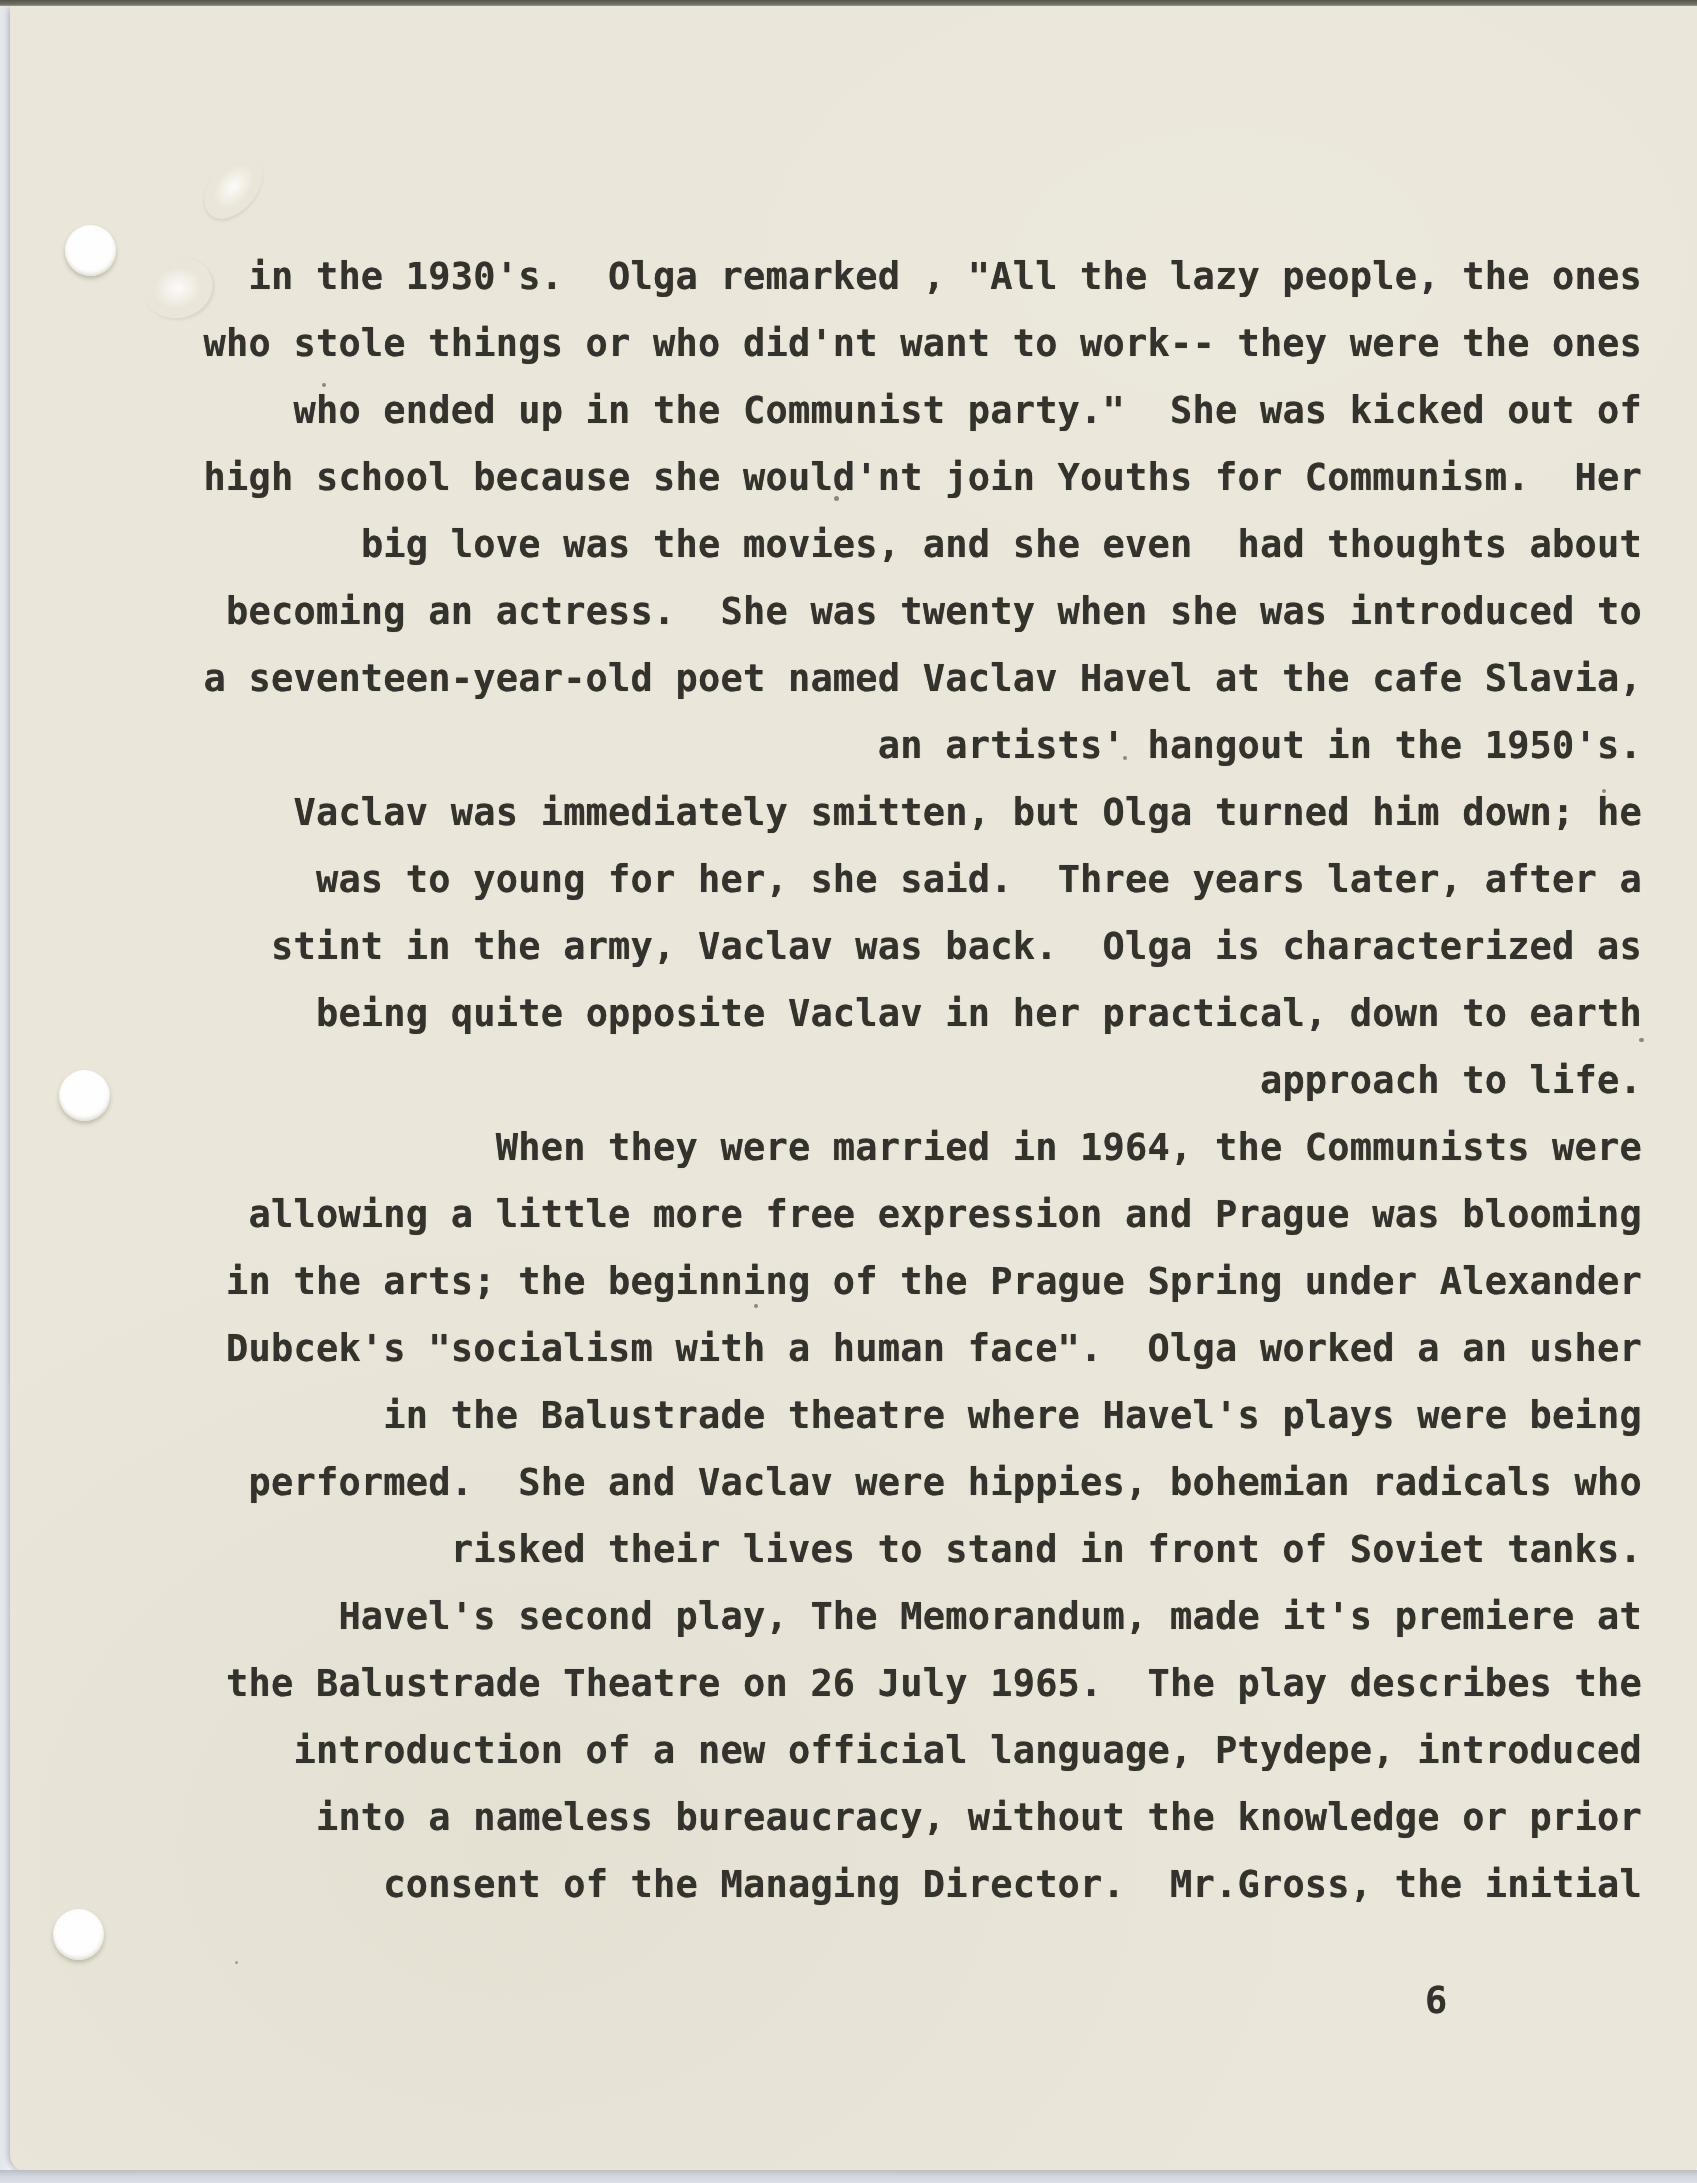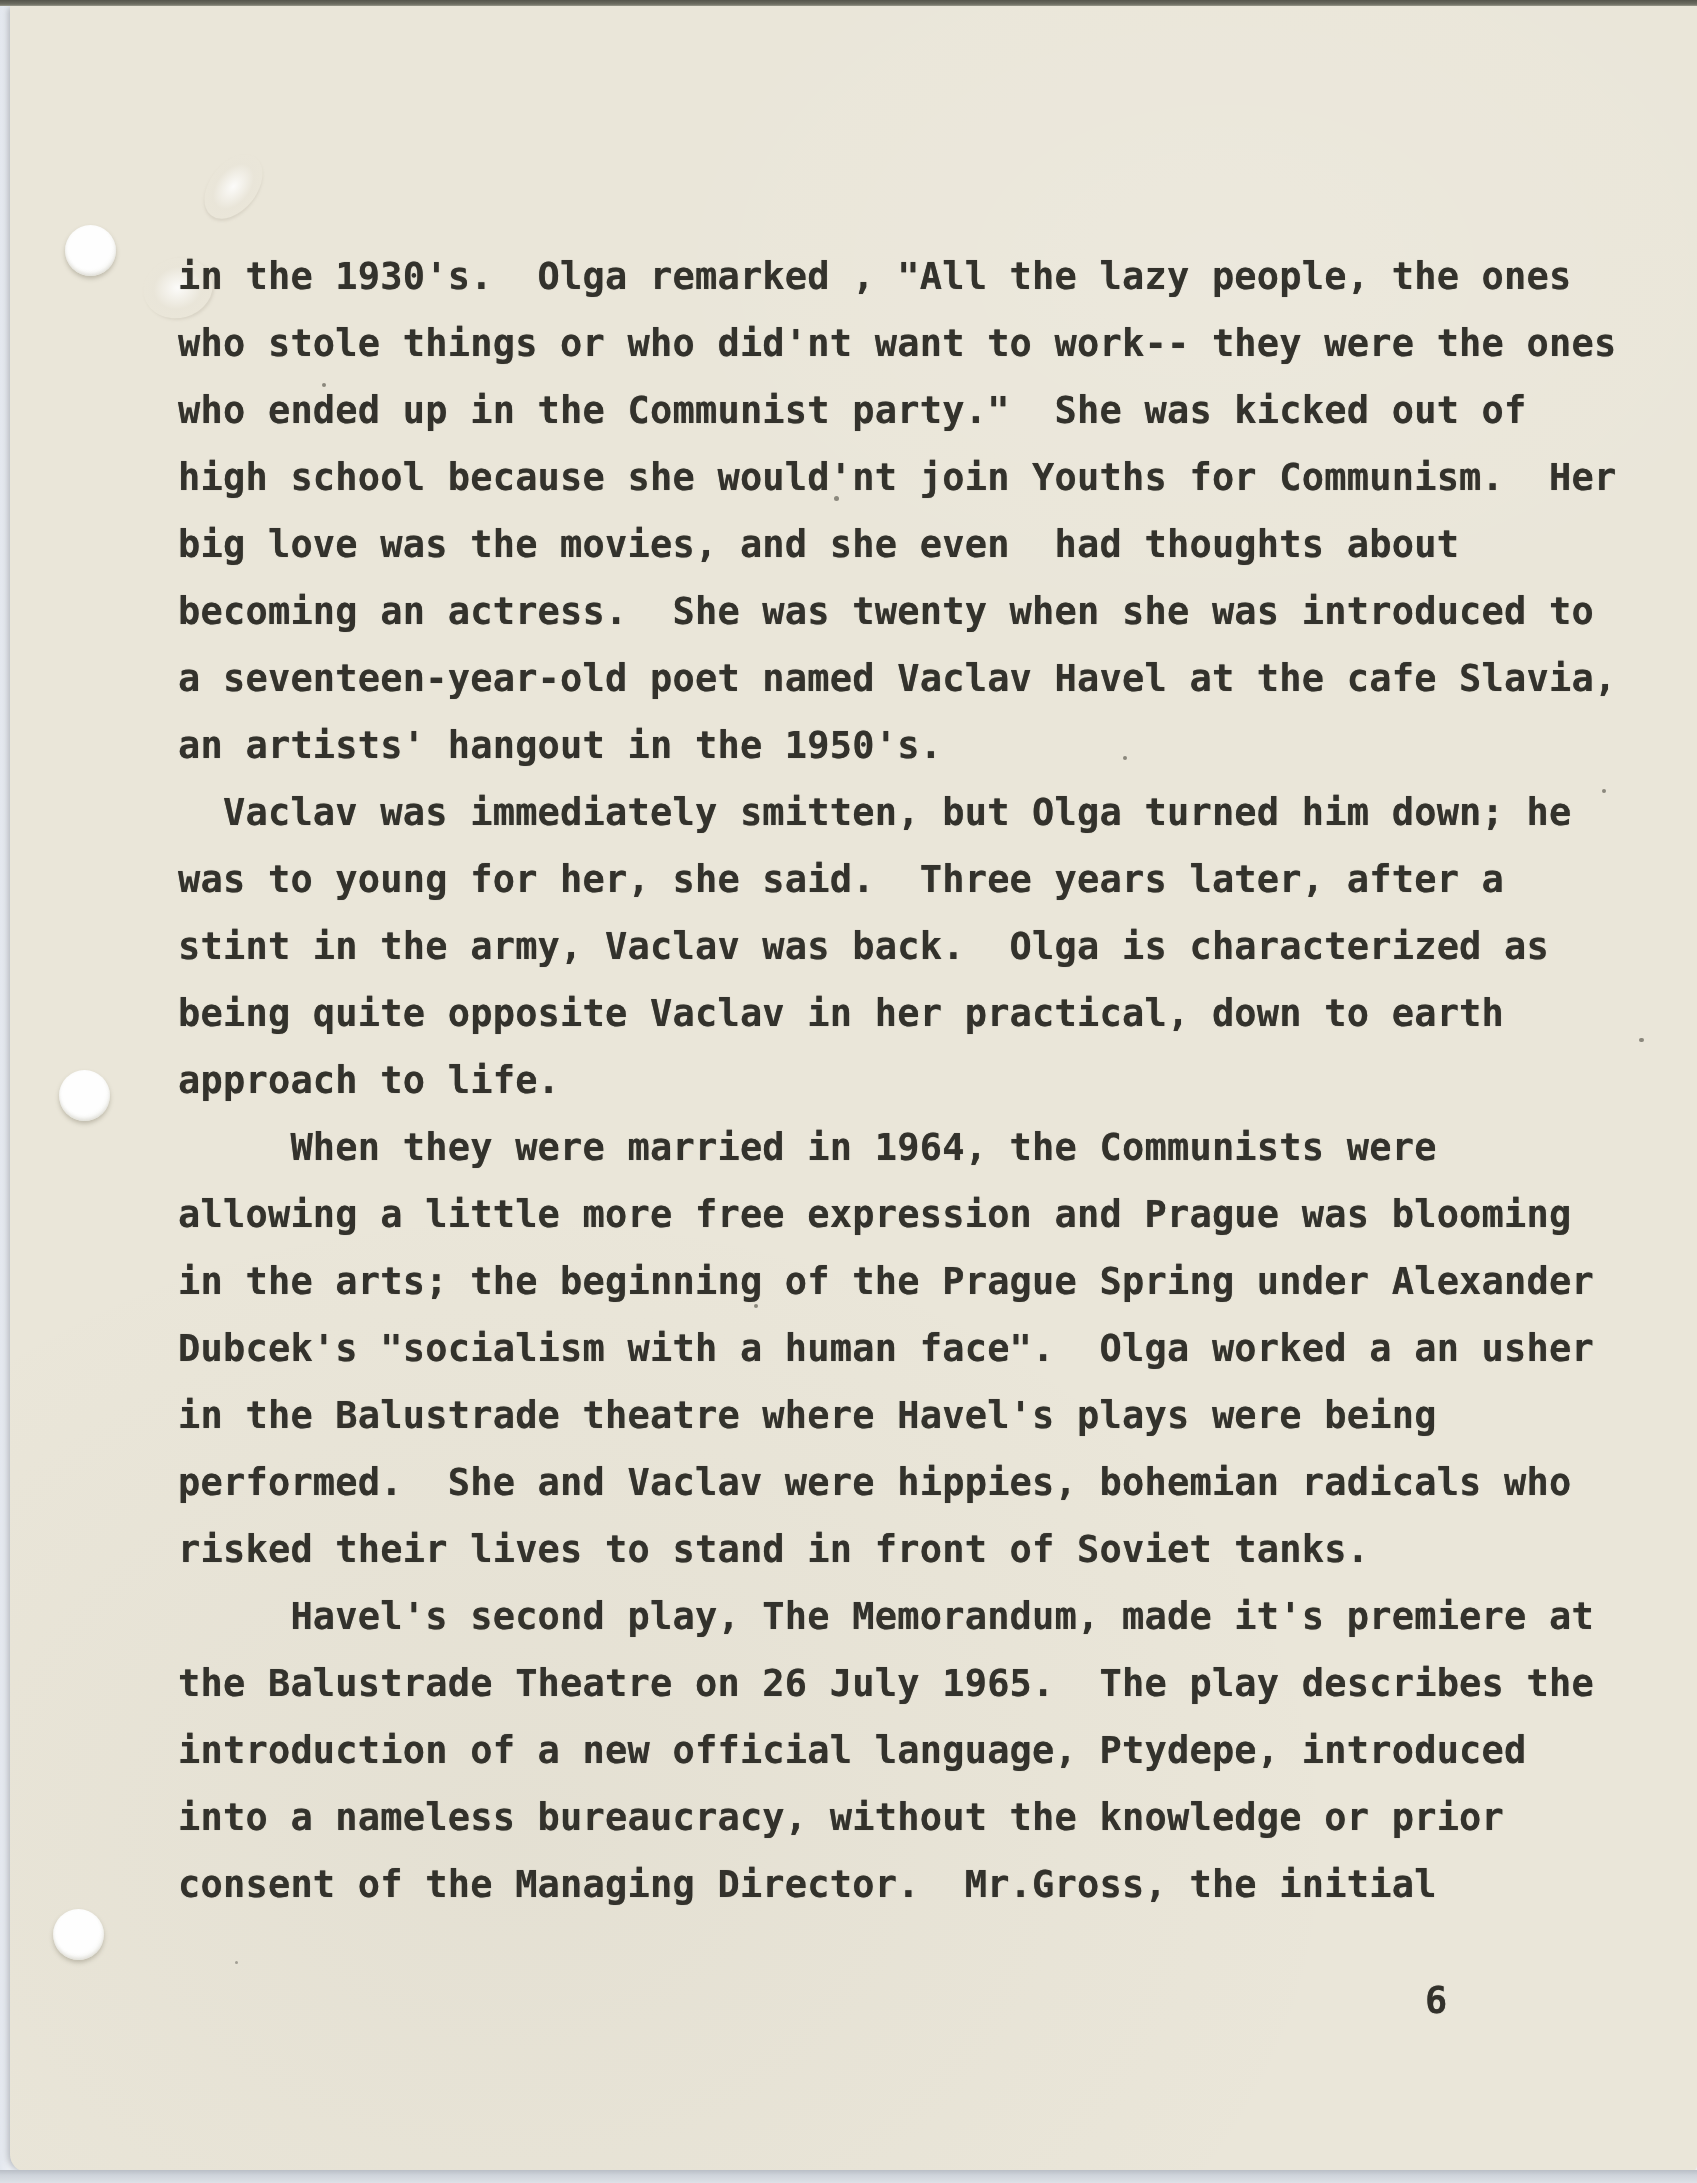--- a/index.html
+++ b/index.html
@@ -34,20 +34,21 @@
   .paper {
     position: absolute;
     left: 10px; top: 4.7px;
     width: 1687px; height: 2167px;
     background:
       radial-gradient(ellipse 932px 599px at 72% 12%, rgba(255,255,255,0.10), rgba(255,255,255,0) 65%),
       radial-gradient(ellipse 1198px 932px at 30% 85%, rgba(120,115,95,0.05), rgba(120,115,95,0) 70%),
       var(--paper, #eae6d9);
     box-shadow: -4.7px 0 6px -2.7px rgba(85,90,100,0.40);
     border-radius: 1.3px 1.3px 6.7px 17.3px;
+    text-align: right;
   }
   .punch-hole {
     position: absolute;
     width: 51px; height: 51px;
     border-radius: 50%;
     background: radial-gradient(circle at 46% 42%, #fefefe 55%, #f4f4f0 85%, #ecece6 100%);
     box-shadow: 0 2.7px 4px rgba(140,135,118,0.45), inset 0 -2px 3.3px rgba(170,165,148,0.30);
   }
   .hole-1 { left: 55px;  top: 220px;  }
   .hole-2 { left: 49px;  top: 1065px; }

